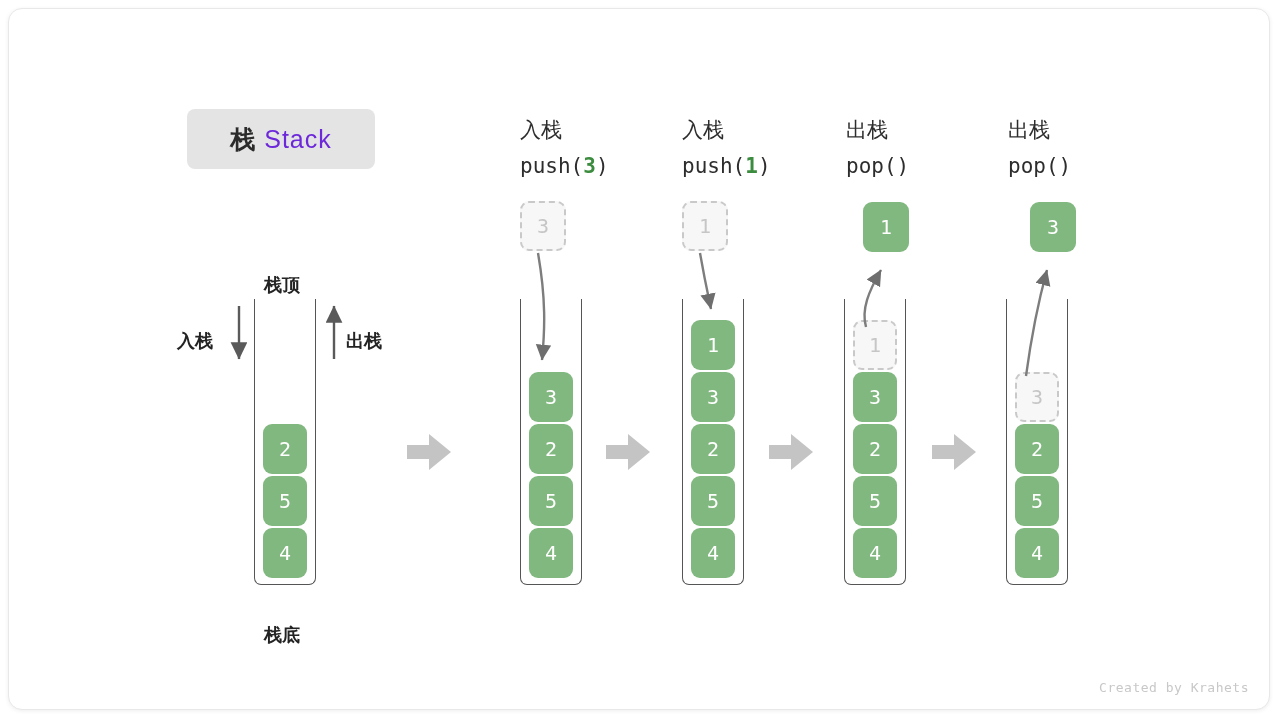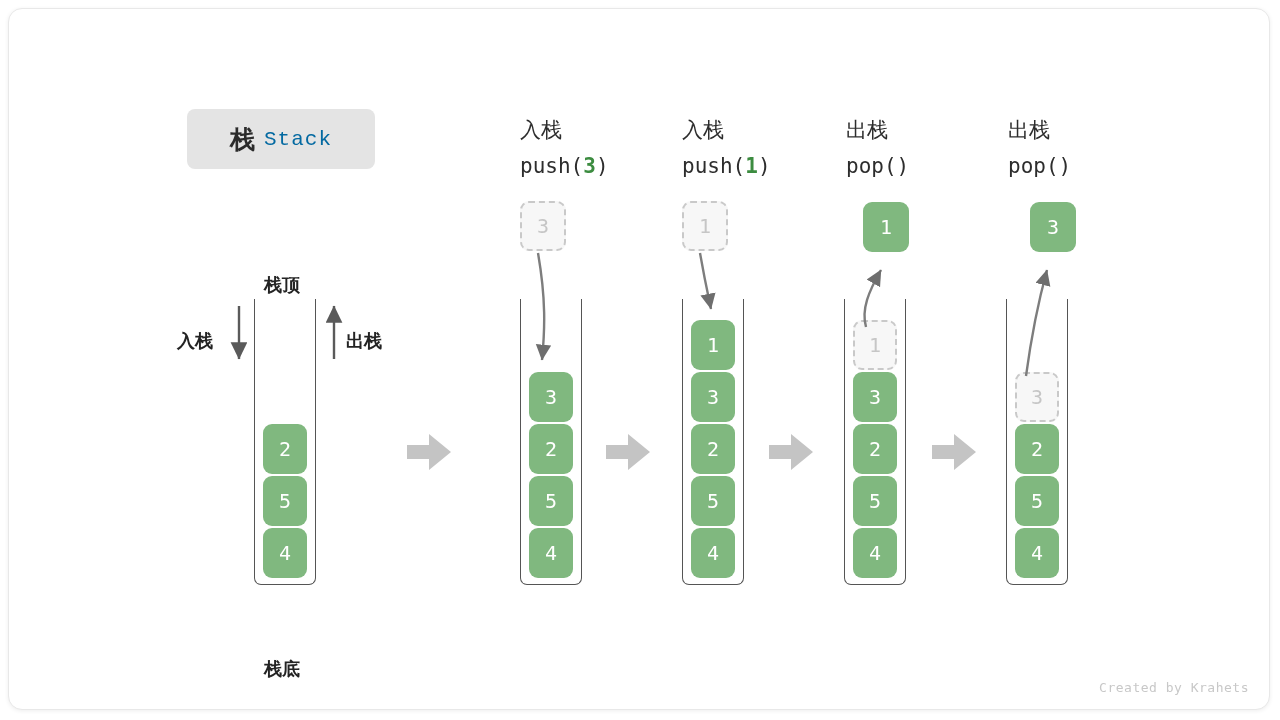--- a/index.html
+++ b/index.html
@@ -28,33 +28,33 @@
     background:#e4e4e4;
     border-radius:8px;
     display:flex;align-items:center;justify-content:center;
     gap:8px;
   }
   .title-cn{
     font-family:"Liberation Sans","DejaVu Sans",sans-serif;
     font-size:25px;font-weight:bold;color:#2b2b2b;letter-spacing:1px;
   }
   .title-en{
-    font-family:Liberation Mono, monospace;
-    font-size:21px;color:#0369a1;letter-spacing:1px;
+    font-family:Liberation Sans, sans-serif;
+    font-size:25px;color:#6d28d9;letter-spacing:1px;
   }
 
   
   .lbl-bold{
     position:absolute;
     font-family:"Liberation Sans","DejaVu Sans",sans-serif;
     font-size:18px;font-weight:bold;color:#232323;
     white-space:nowrap;
   }
   .top-label{left:255px;top:244px;margin-top:20px;}
-  .bottom-label{left:255px;top:648px;}
+  .bottom-label{left:255px;top:614px;}
   .push-side-label{left:168px;top:320px;}
   .pop-side-label{left:337px;top:320px;}
 
   
   .col-head{
     position:absolute;
     font-family:"DejaVu Sans Mono","Liberation Mono",monospace;
     font-size:21px;color:#2d2d2d;
     line-height:36px;white-space:nowrap;
   }

